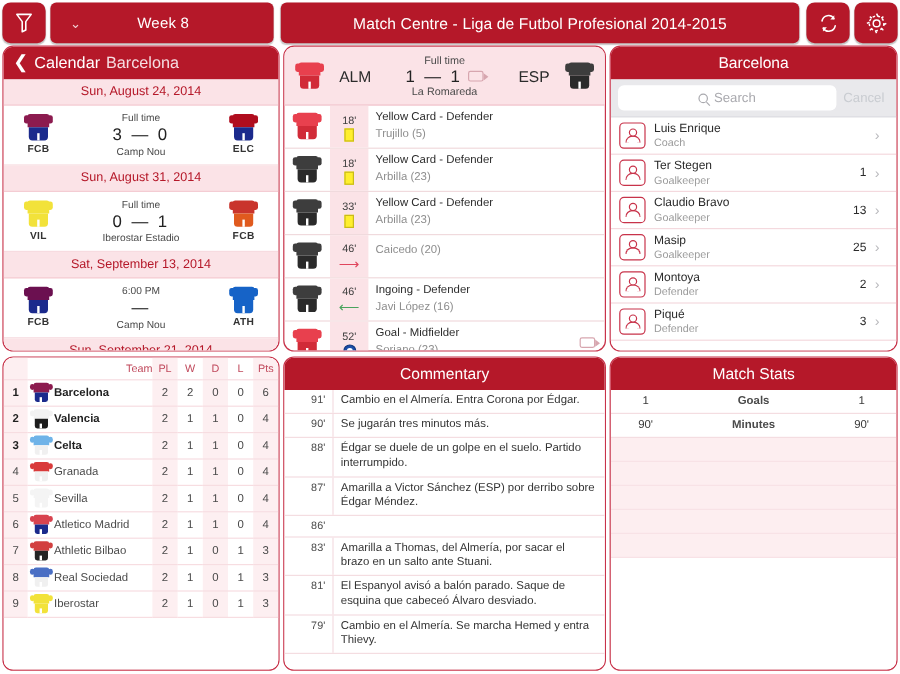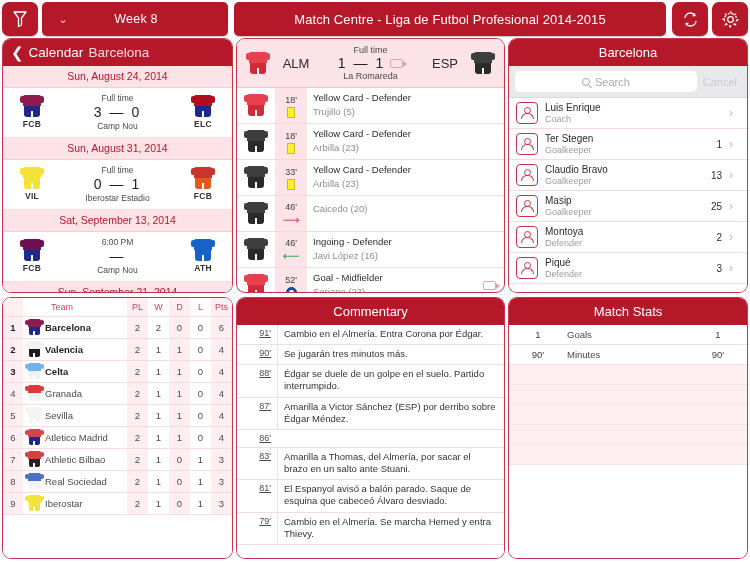--- a/index.html
+++ b/index.html
@@ -128,47 +128,47 @@
   .pl-num { width:24px; text-align:right; font-size:10px; color:#2b2b2b; }
   .chev-r { width:18px; text-align:center; color:#b9b9bd; font-size:12px; }
 
   
   .dots { position:absolute; right:10px; top:50%; transform:translateY(-50%); display:flex; gap:4px; }
   .dot { width:4px; height:4px; border-radius:50%; background:#e8b8c0; }
   .dot.on { background:#ffffff; }
   table.std { width:100%; border-collapse:collapse; }
   table.std th, table.std td { font-weight:normal; }
   table.std th { font-size:9px; color:#c0495c; padding:4px 0 4px; }
-  table.std th.team-h { text-align:left; padding-left:6px; }
+  table.std th.team-h { text-align:right; padding-left:6px; }
   table.std td { font-size:9.5px; color:#4a4a4a; padding:2px 0; height:18px; }
   table.std tr { border-bottom:1px solid #f7dde1; }
   td.pos { width:20px; text-align:center; font-size:9.5px; }
   td.kit { width:22px; text-align:center; }
   td.tname { text-align:left; padding-left:3px; font-size:10px; color:#3a3a3a; }
   td.num { width:21px; text-align:center; }
   .shade { background:#fdeff1; }
   .toprow td.pos, .toprow td.tname { font-weight:bold; color:#1f1f1f; }
   .jersey-sm { width:15px; height:17px; position:relative; margin:0 auto; }
   .jersey-sm i { position:absolute; display:block; }
   .js-top{ left:1px; top:0; width:13px; height:8px; border-radius:2px 2px 0 0;}
   .js-sl{ left:-2px; top:1px; width:4px; height:5px; border-radius:2px;}
   .js-sr{ right:-2px; top:1px; width:4px; height:5px; border-radius:2px;}
   .js-bot{ left:2px; top:8px; width:11px; height:8px; border-radius:0 0 2px 2px;}
   .js-gap{ left:6.5px; top:12px; width:1.5px; height:4px; background:#fff;}
 
   
   .com-row { display:flex; border-bottom:1px solid #f4dde1; }
-  .com-min { flex:0 0 40px; text-align:right; padding:3px 6px 4px 0; font-size:9px; color:#4a4a4a;text-decoration:underline; }
+  .com-min { flex:0 0 40px; text-align:right; padding:3px 6px 4px 0; font-size:9px; color:#4a4a4a; }
   .com-txt { flex:1; padding:3px 8px 4px 6px; font-size:9.5px; color:#333; line-height:1.28; border-left:1px solid #f4dde1; }
 
   
   .st-row { display:flex; border-bottom:1px solid #f4dde1; height:20px; align-items:center; }
   .st-row.blank { background:#fdeef0; border-bottom:1px solid #f8e2e6; }
   .st-l, .st-r { flex:0 0 58px; text-align:center; font-size:9.5px; color:#3a3a3a; }
-  .st-c { flex:1; font-size:9.5px; color:#4a4a4a; }
+  .st-c { flex:1; text-align:center; font-size:9.5px; color:#4a4a4a;font-weight:bold; }
 </style>
 </head>
 <body>
 
 <div class="app">
 
   <div class="topbar">
     <div class="tb-btn">
       <span>
         <svg width="16" height="18" viewBox="0 0 16 18">

